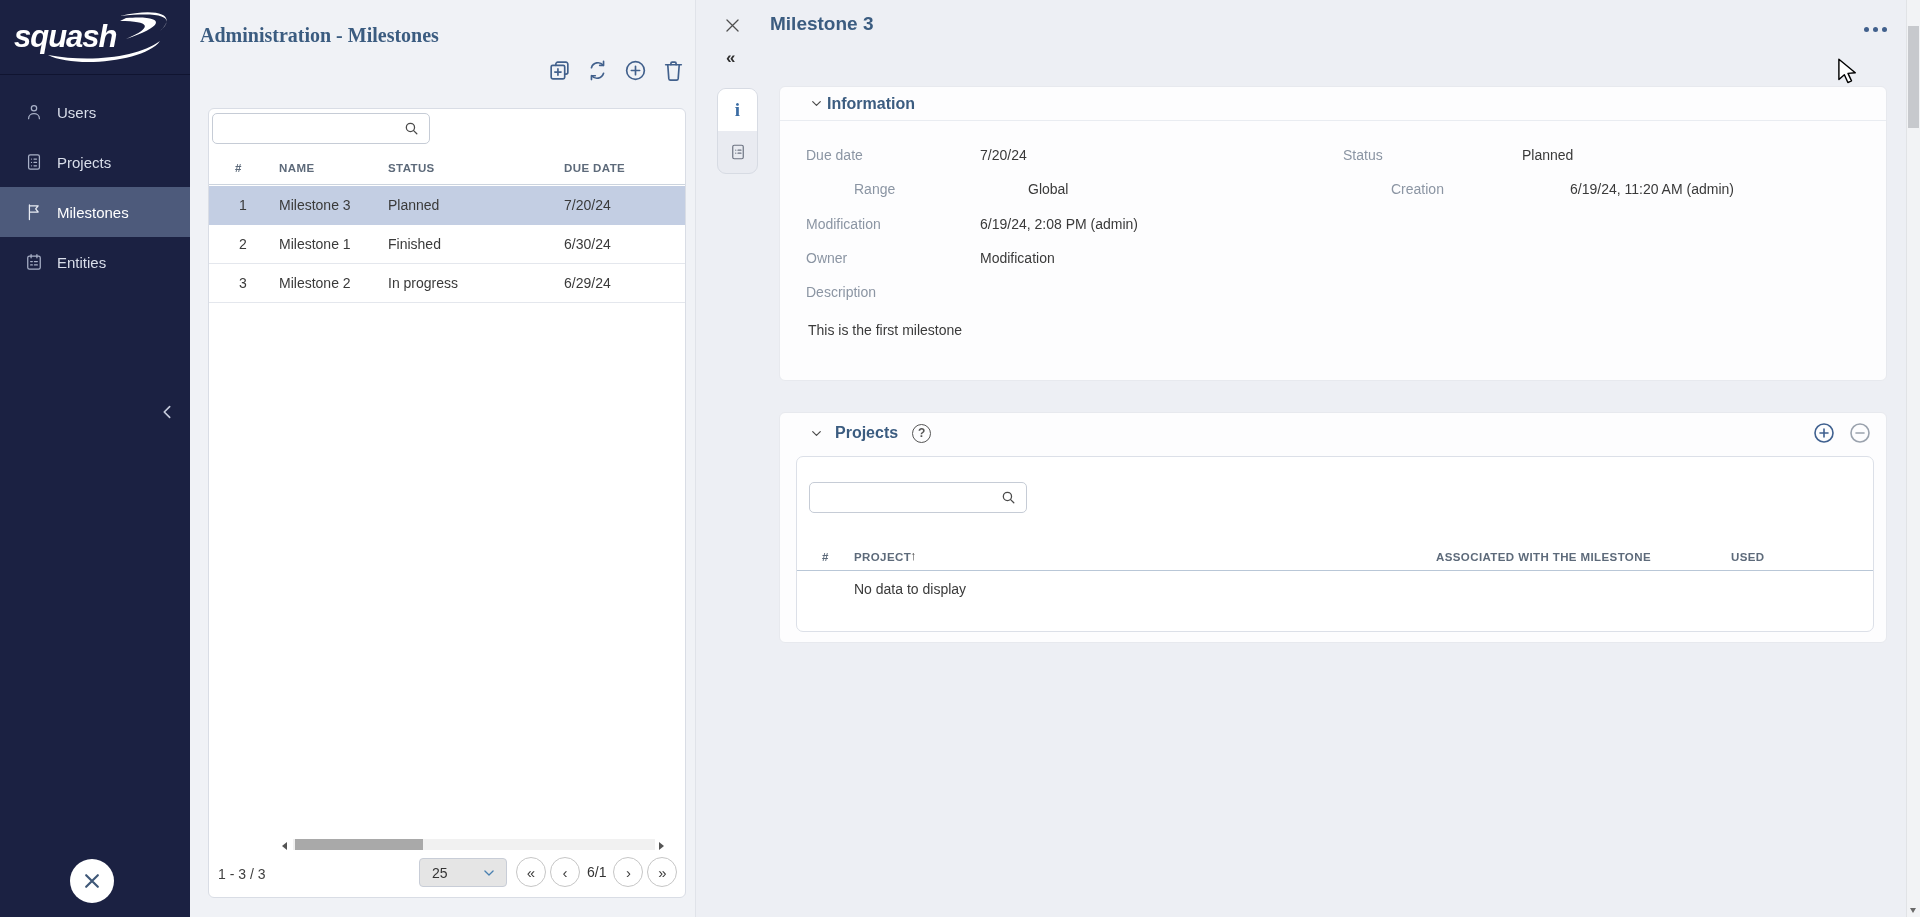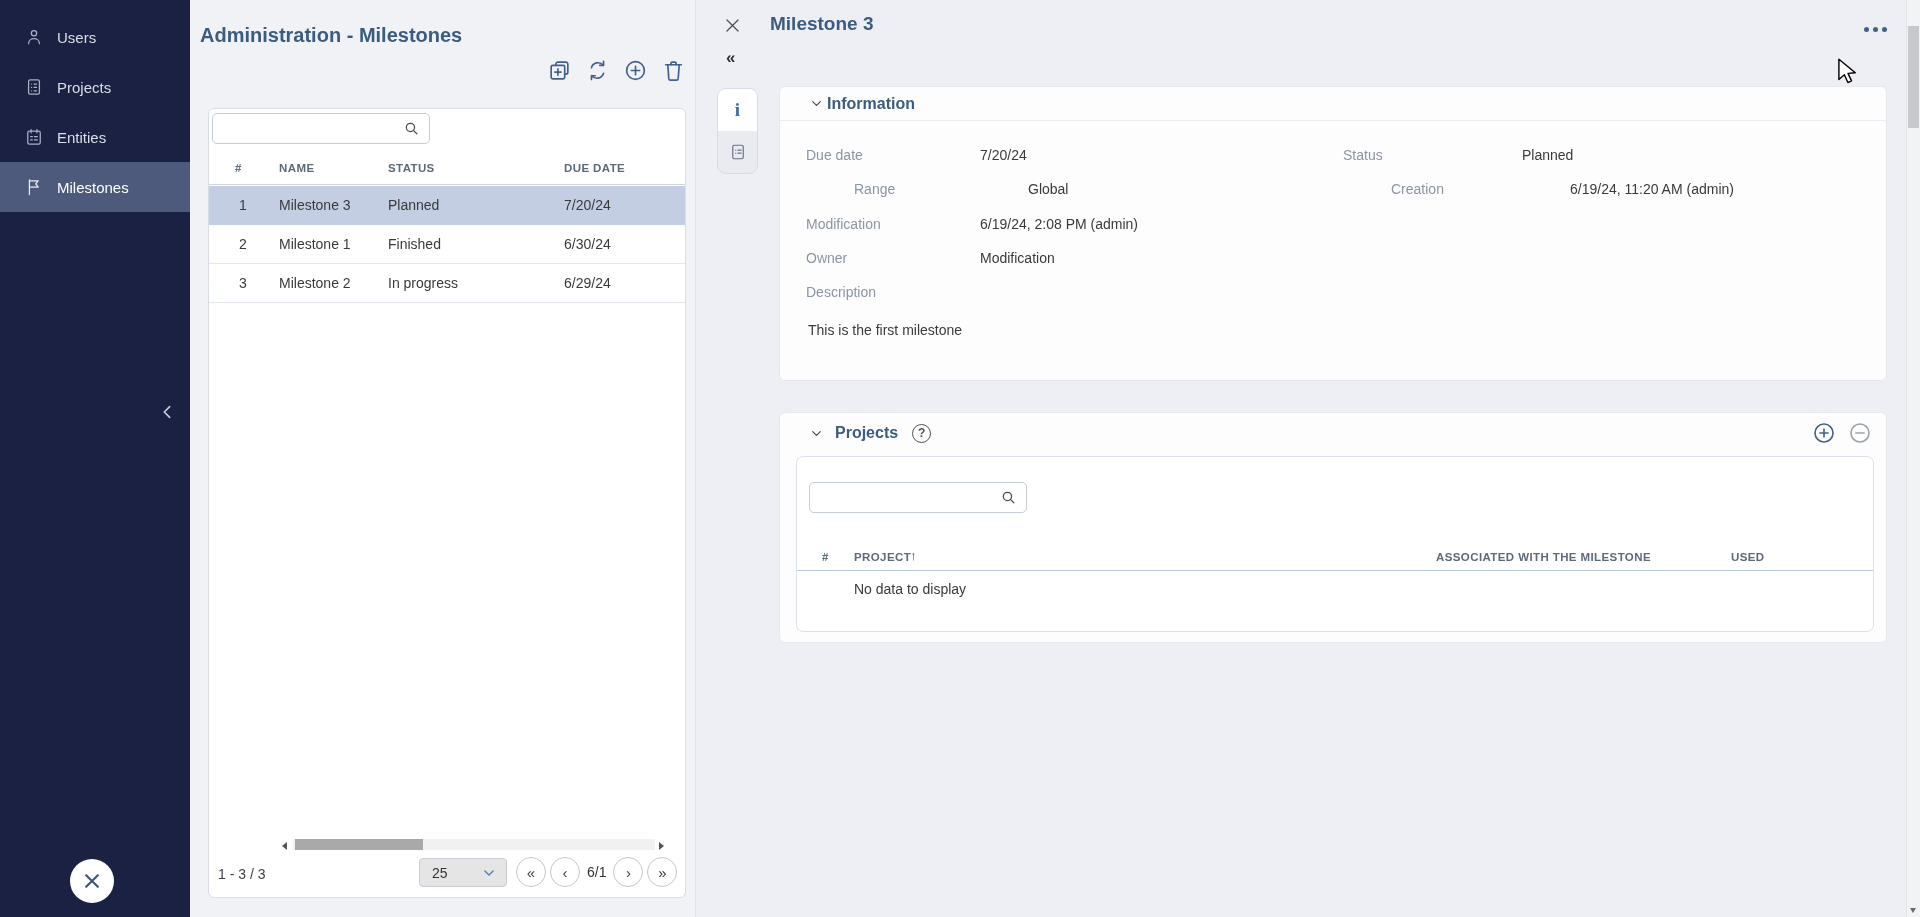--- a/index.html
+++ b/index.html
@@ -20,21 +20,21 @@
               color:#d9deea; font-size:15px; cursor:pointer; }
   .nav-item svg { stroke:#a9b1c8; }
   .nav-item.selected { background:#4d5a7b; color:#ffffff; }
   .nav-item.selected svg { stroke:#e8ebf3; }
   .side-collapse { position:absolute; left:158px; top:400px; width:22px; height:26px; cursor:pointer; }
   .fab { position:absolute; left:70px; top:859px; width:44px; height:44px; border-radius:50%;
          background:#fff; display:flex; align-items:center; justify-content:center; cursor:pointer; }
 
   
   .list-panel { position:absolute; left:190px; top:0; width:505px; height:917px; background:#f0f2f6; }
-  .panel-title { position:absolute; left:10px; top:24px; margin:0; font-size:20px; font-weight:600; color:#3b5c80; }
+  .panel-title { position:absolute; left:10px; top:24px; margin:0; font-size:20px; font-weight:600; color:#3b5c80;font-family:Liberation Serif, serif; }
   .toolbar { position:absolute; right:9px; top:58px; display:flex; gap:13px; }
   .tool-btn { width:25px; height:25px; cursor:pointer; }
   .tool-btn svg { stroke:#41608c; }
 
   .card { position:absolute; left:18px; top:108px; width:478px; height:790px; background:#fff;
           border:1px solid #d9dde5; border-radius:6px; }
   .search-box { position:absolute; left:3px; top:4px; width:218px; height:31px; background:#fff;
                 border:1px solid #c6ccd6; border-radius:5px; display:flex; align-items:center; }
   .search-box input { flex:1; min-width:0; border:none; outline:none; background:transparent;
                       height:100%; padding:0 8px; font-size:14px; font-family:"Liberation Sans",sans-serif; }
@@ -122,47 +122,55 @@
   .vscroll { position:absolute; right:0; top:0; width:14px; height:917px; background:#f2f3f5; border-left:1px solid #e1e3e6; }
   .vthumb { position:absolute; left:1px; top:26px; width:11px; height:102px; background:#c7c9cd; cursor:pointer; }
   .vdown { position:absolute; left:3px; bottom:4px; width:0; height:0; border-left:3.5px solid transparent;
            border-right:3.5px solid transparent; border-top:5px solid #6a6a6a; }
   .cursor { position:absolute; left:1836px; top:58px; pointer-events:none; }
 </style>
 </head>
 <body>
 
 <aside class="sidebar">
+  <div class="logo">
+    <svg width="172" height="56" viewBox="0 0 172 56">
+      <text x="6" y="38" fill="#ffffff" font-size="31" font-style="italic" font-weight="bold" letter-spacing="-1">squash</text>
+      <path d="M112,7 C150,-2 170,6 152,22 C166,10 160,2 112,7 Z" fill="#ffffff"></path>
+      <path d="M118,9 C156,6 160,16 118,30 C146,18 142,12 112,12 Z" fill="#ffffff"></path>
+      <path d="M40,46 C84,54 130,48 152,32 C138,52 68,60 40,46 Z" fill="#ffffff"></path>
+    </svg>
+  </div>
   <nav class="nav">
     <div class="nav-item">
       <svg class="stroke-ic" width="20" height="20" viewBox="0 0 24 24" stroke-width="1.5">
         <circle cx="12" cy="7.5" r="3.2"></circle>
           <path d="M5.5,20 c0,-4 3.2,-6 6.5,-6 s6.5,2 6.5,6"></path>
       </svg>
       <span>Users</span>
     </div>
     <div class="nav-item">
       <svg class="stroke-ic" width="20" height="20" viewBox="0 0 24 24" stroke-width="1.5">
         <rect x="5.5" y="3.5" width="13" height="17" rx="2"></rect>
         <path d="M9,8.5 h0.01 M12,8.5 h3 M9,12.5 h0.01 M12,12.5 h3 M9,16.5 h0.01 M12,16.5 h3"></path>
       </svg>
       <span>Projects</span>
     </div>
+    <div class="nav-item selected">
+      <svg class="stroke-ic" width="20" height="20" viewBox="0 0 24 24" stroke-width="1.5">
+        <path d="M6.5,21 V3.5 M6.5,4.5 h10.5 l-3,3.75 3,3.75 H6.5"></path>
+      </svg>
+      <span>Milestones</span>
+    </div>
     <div class="nav-item">
       <svg class="stroke-ic" width="20" height="20" viewBox="0 0 24 24" stroke-width="1.5">
         <rect x="4.5" y="5" width="15" height="15.5" rx="2"></rect>
         <path d="M8.5,3 v4 M15.5,3 v4 M8,11.5 h2 M12.5,11.5 h3.5 M8,15.5 h2 M12.5,15.5 h3.5"></path>
       </svg>
       <span>Entities</span>
-    </div>
-    <div class="nav-item selected">
-      <svg class="stroke-ic" width="20" height="20" viewBox="0 0 24 24" stroke-width="1.5">
-        <path d="M6.5,21 V3.5 M6.5,4.5 h10.5 l-3,3.75 3,3.75 H6.5"></path>
-      </svg>
-      <span>Milestones</span>
     </div>
   </nav>
   <div class="side-collapse">
     <svg class="stroke-ic" width="20" height="24" viewBox="0 0 24 24" stroke="#c6ccdc" stroke-width="2">
       <path d="M14,5.5 L7.5,12 L14,18.5"></path>
     </svg>
   </div>
   <div class="fab">
     <svg class="stroke-ic" width="20" height="20" viewBox="0 0 24 24" stroke="#3f5878" stroke-width="2.6">
       <path d="M5,5 L19,19 M19,5 L5,19"></path>

